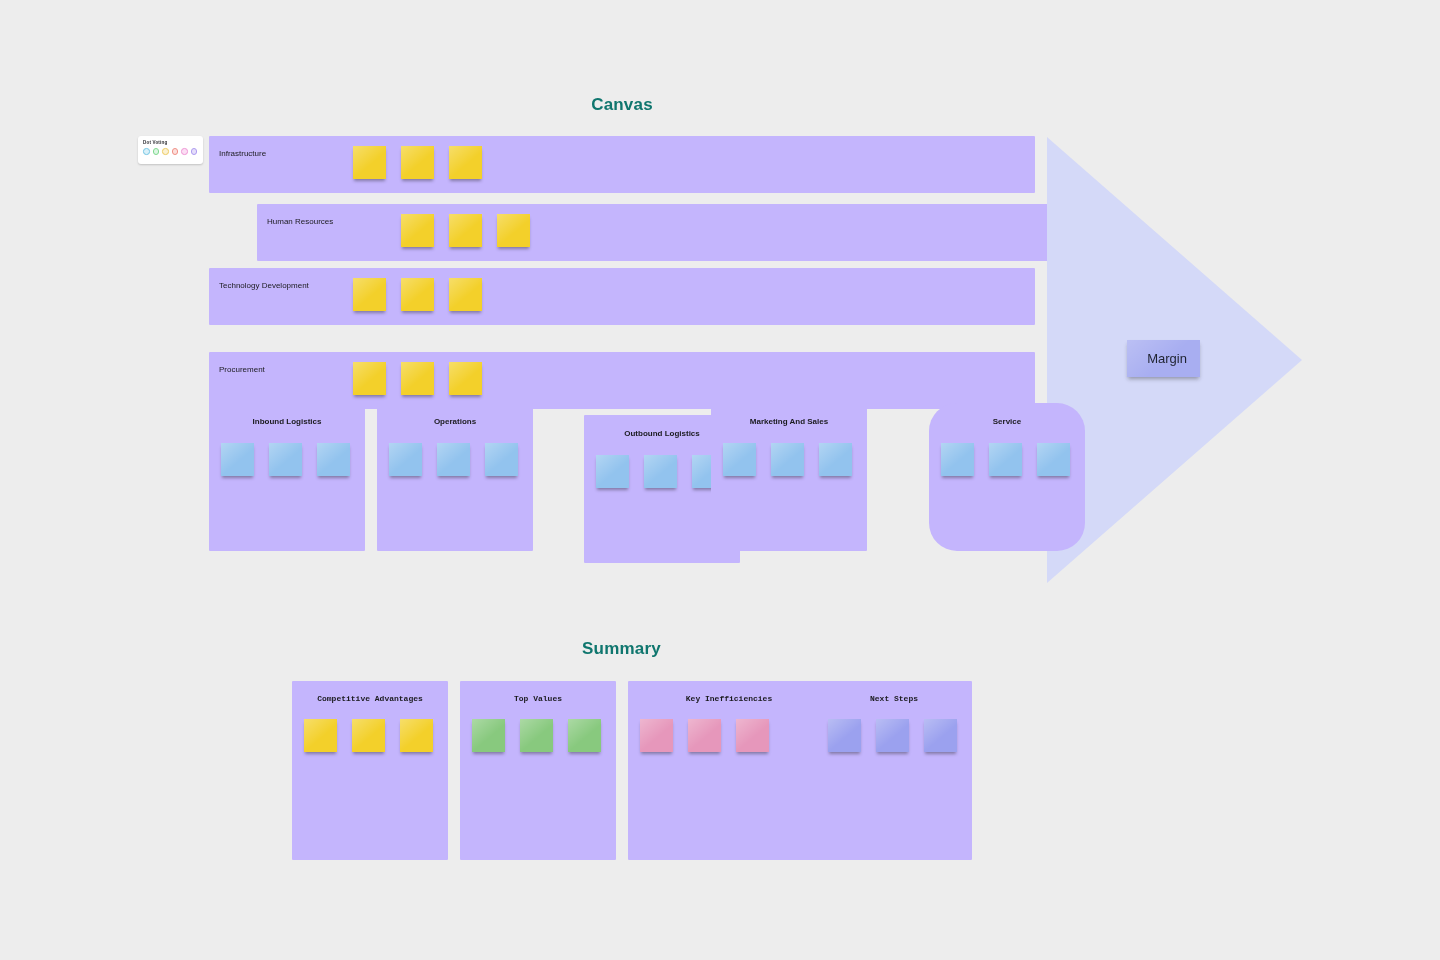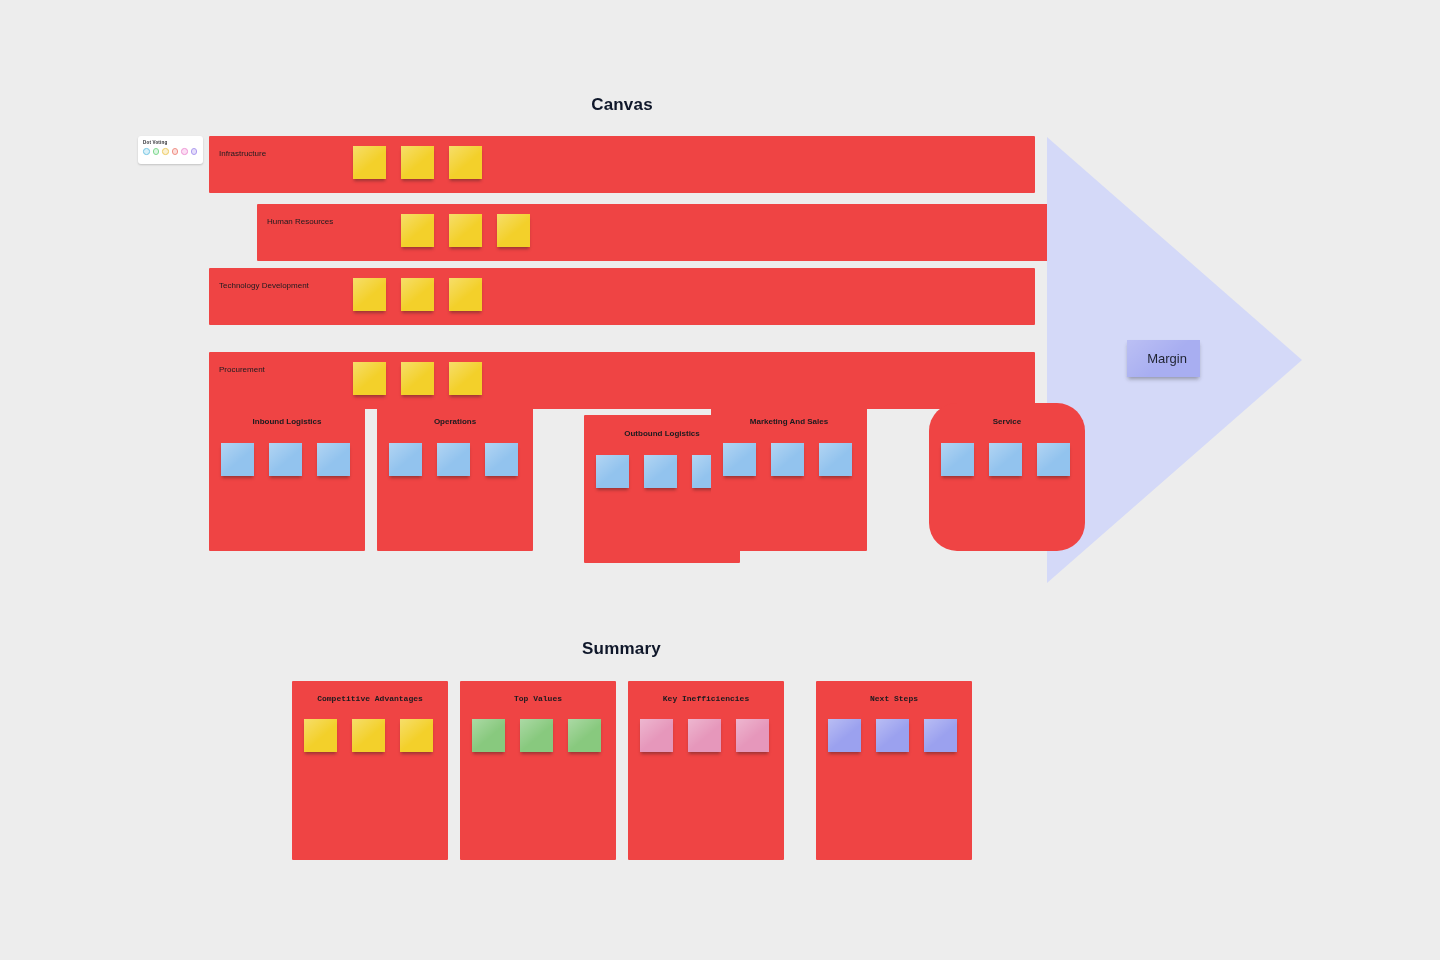--- a/index.html
+++ b/index.html
@@ -4,24 +4,24 @@
 <style>
   html,body{margin:0;padding:0;background:#EDEDED;}
   #app{
     position:relative;width:1440px;height:960px;overflow:hidden;
     background:#EDEDED;
     font-family:"Liberation Sans","DejaVu Sans",sans-serif;
     color:#1B1B1F;
   }
   .section-title{
     position:absolute;text-align:center;
-    font-size:17px;font-weight:700;color:#0f172a;letter-spacing:.2px;
+    font-size:17px;font-weight:700;color:#0f766e;letter-spacing:.2px;
   }
   
-  .panel{position:absolute;background:#ef4444;border-radius:1px;}
+  .panel{position:absolute;background:#c4b5fd;border-radius:1px;}
   .row-panel{left:209px;width:826px;height:57px;}
   .row-label{
     position:absolute;left:10px;top:13px;
     font-size:8px;color:#1B1B1F;white-space:nowrap;
   }
   .col-panel{top:403px;width:156px;height:148px;}
   .panel-title{
     position:absolute;left:0;width:100%;text-align:center;
     font-size:8px;font-weight:600;color:#1B1B1F;white-space:nowrap;
   }
@@ -157,21 +157,21 @@
         <div class="sticky" style="background-color: rgb(243, 208, 42); left: 12px; top: 38px;"></div>
         <div class="sticky" style="background-color: rgb(243, 208, 42); left: 60px; top: 38px;"></div>
         <div class="sticky" style="background-color: rgb(243, 208, 42); left: 108px; top: 38px;"></div>
       </div>
       <div class="panel sum-panel" style="left: 460px; top: 681px;">
         <span class="panel-title">Top Values</span>
         <div class="sticky" style="background-color: rgb(136, 201, 126); left: 12px; top: 38px;"></div>
         <div class="sticky" style="background-color: rgb(136, 201, 126); left: 60px; top: 38px;"></div>
         <div class="sticky" style="background-color: rgb(136, 201, 126); left: 108px; top: 38px;"></div>
       </div>
-      <div class="panel sum-panel" style="left: 628px; top: 681px;">
+      <div class="panel sum-panel" style="left: 628px; top: 681px; padding-left: 46px;">
         <span class="panel-title">Key Inefficiencies</span>
         <div class="sticky" style="background-color: rgb(230, 151, 187); left: 12px; top: 38px;"></div>
         <div class="sticky" style="background-color: rgb(230, 151, 187); left: 60px; top: 38px;"></div>
         <div class="sticky" style="background-color: rgb(230, 151, 187); left: 108px; top: 38px;"></div>
       </div>
       <div class="panel sum-panel" style="left: 795px; top: 681px; margin-left: 21px;">
         <span class="panel-title">Next Steps</span>
         <div class="sticky" style="background-color: rgb(155, 161, 239); left: 12px; top: 38px;"></div>
         <div class="sticky" style="background-color: rgb(155, 161, 239); left: 60px; top: 38px;"></div>
         <div class="sticky" style="background-color: rgb(155, 161, 239); left: 108px; top: 38px;"></div>

